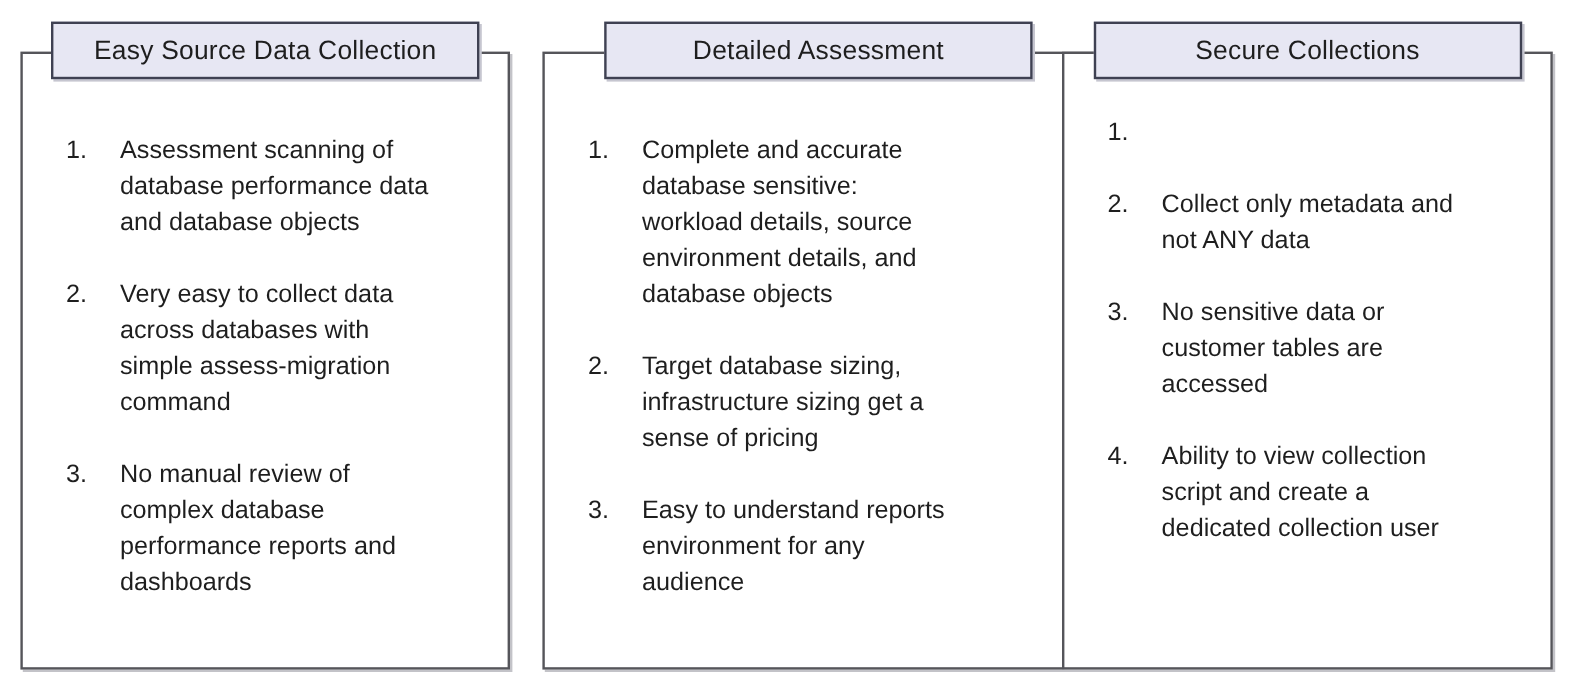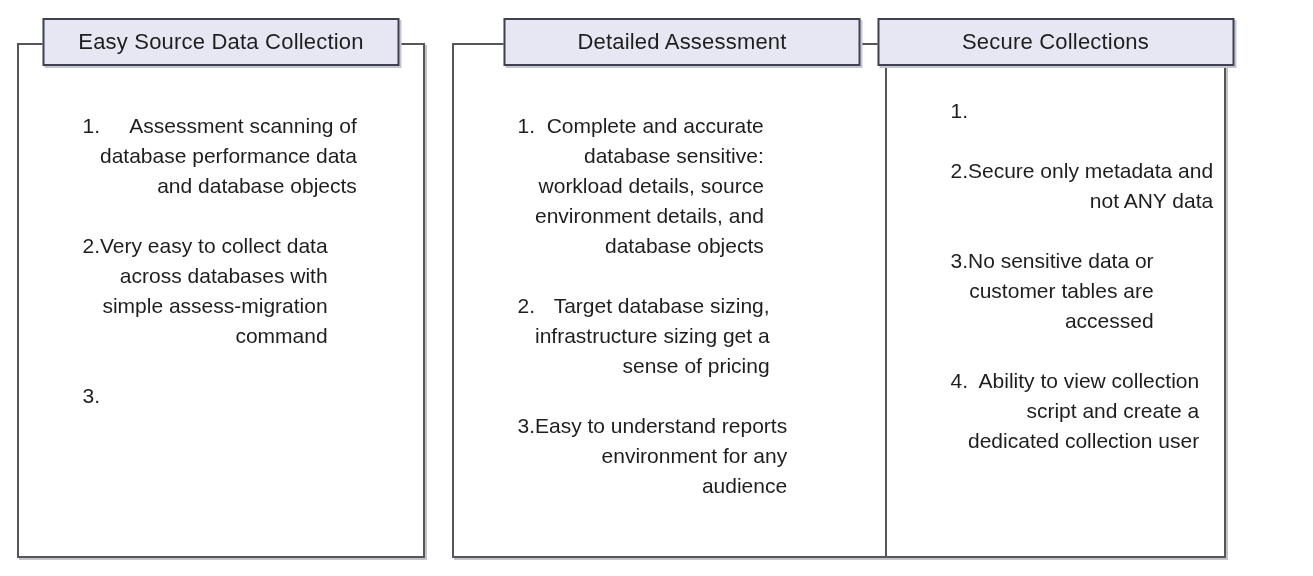--- a/index.html
+++ b/index.html
@@ -1,35 +1,35 @@
 <!DOCTYPE html>
 <html><head>
 <meta charset="utf-8">
 <style>
-  * { box-sizing: border-box; margin: 0; padding: 0; text-align: right; }
+  * { box-sizing: border-box; margin: 0; padding: 0; }
   html, body { background: #ffffff; }
   body {
     width: 1313px; height: 576px;
     font-family: "Liberation Sans", "DejaVu Sans", sans-serif;
     color: #1e1e1e;
     position: relative;
     overflow: hidden;
   }
   .canvas { position: absolute; inset: 0; }
   .card {
     position: absolute;
     top: 43px;
     height: 515px;
     background: #ffffff;
     border: 2px solid #55555a;
     box-shadow: 2px 2px 0 #c3c3c8;
   }
   .card-1 { left: 17px;  width: 408px; }
   .card-2 { left: 452px; width: 460px; }
-  .card-3 { left: 885px; width: 341px; }
+  .card-3 { left: 885px; width: 409px; }
   .card-title {
     position: absolute;
     top: -27px;
     left: 50%;
     transform: translateX(-50%);
     width: 357px;
     height: 48px;
     background: #e7e7f3;
     border: 2px solid #3f4152;
     box-shadow: 2px 2px 0 #c6c6d0;
@@ -79,20 +79,24 @@
         </li>
         <li>
           <span class="num">2.</span>
           <span class="txt">Very easy to collect data
 across databases with
 simple assess-migration
 command</span>
         </li>
         <li>
           <span class="num">3.</span>
+          <span class="txt">No manual review of
+complex database
+performance reports and
+dashboards</span>
         </li>
       </ol>
   </section>
 
   <section class="card card-2">
     <header class="card-title">
       <span>Detailed Assessment</span>
     </header>
     <ol class="card-list">
         <li>
@@ -121,21 +125,21 @@
   <section class="card card-3">
     <header class="card-title">
       <span>Secure Collections</span>
     </header>
     <ol class="card-list">
         <li>
           <span class="num">1.</span>
         </li>
         <li>
           <span class="num">2.</span>
-          <span class="txt">Secure only metadata and
+          <span class="txt">Collect only metadata and
 not ANY data</span>
         </li>
         <li>
           <span class="num">3.</span>
           <span class="txt">No sensitive data or
 customer tables are
 accessed</span>
         </li>
         <li>
           <span class="num">4.</span>

